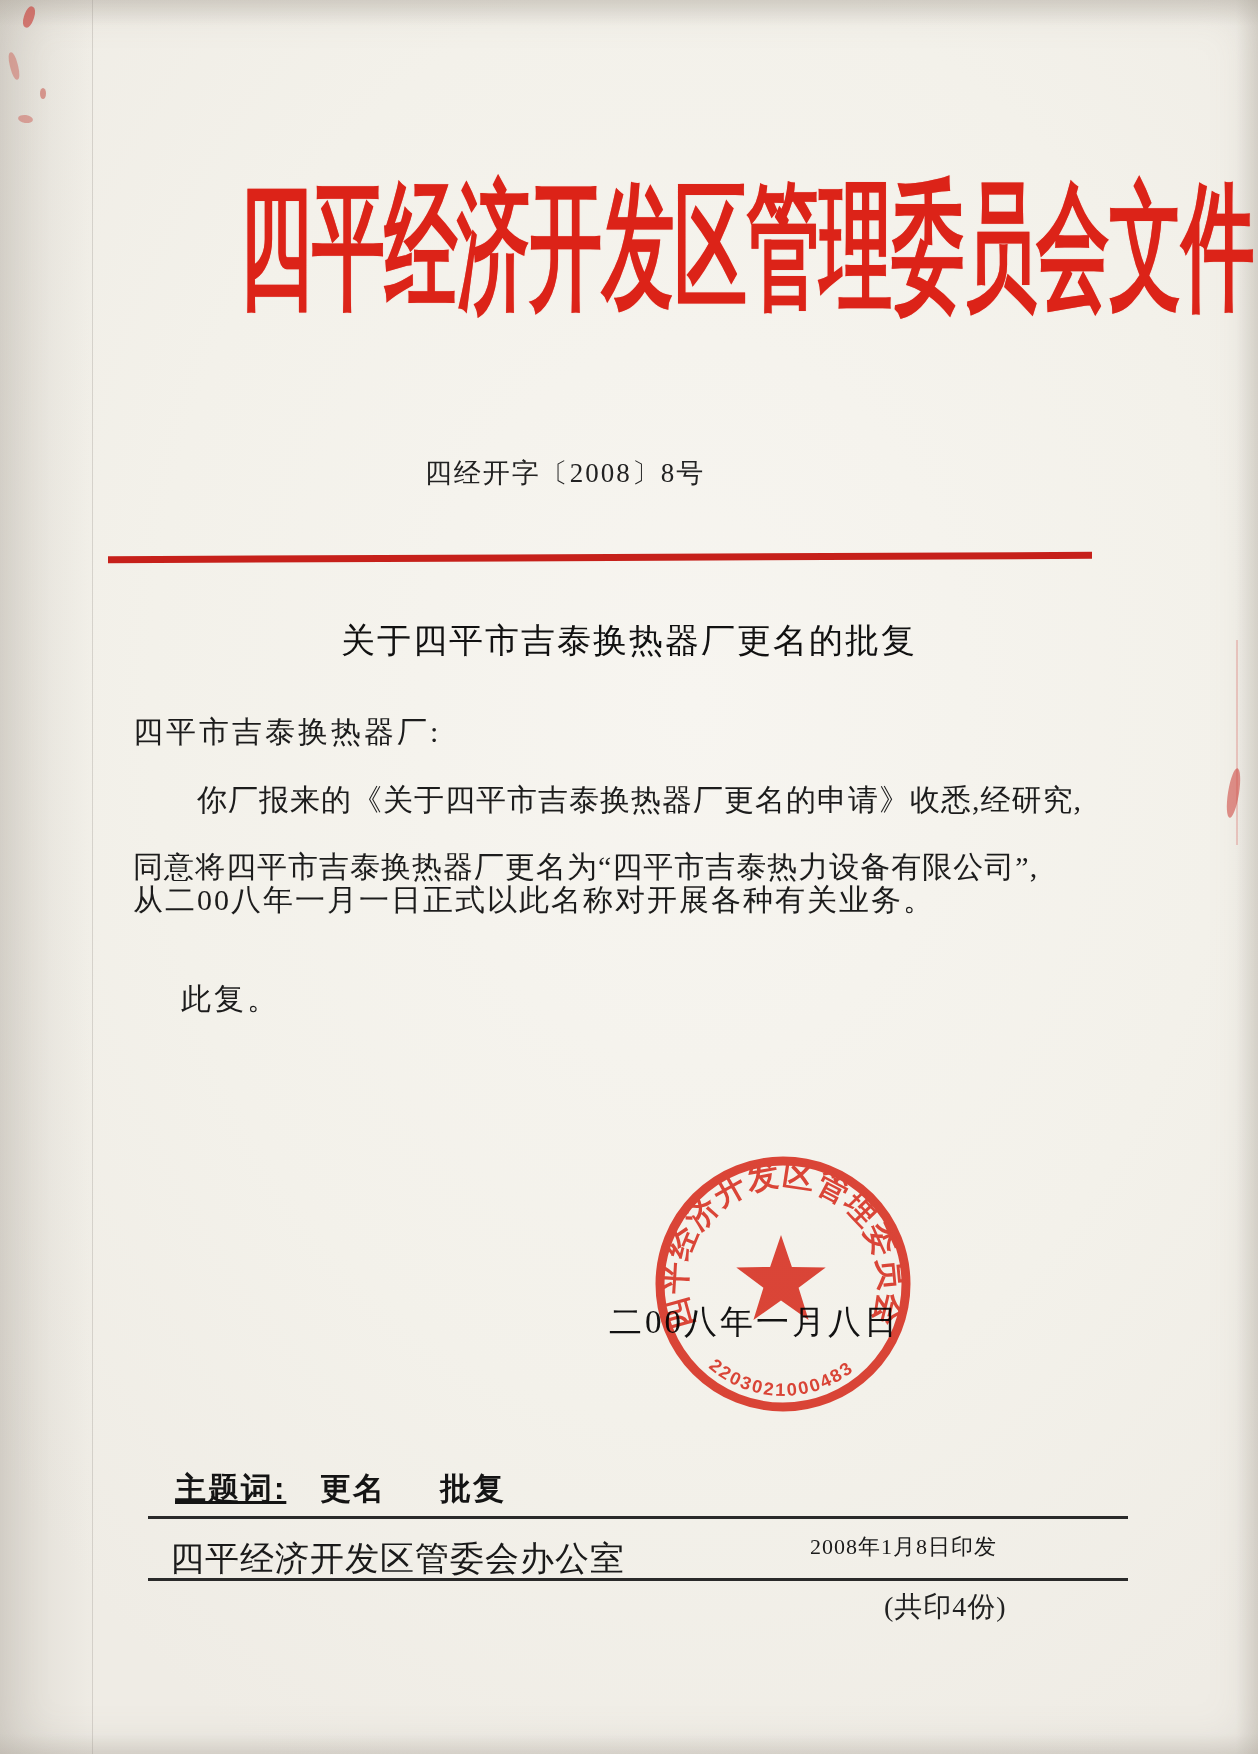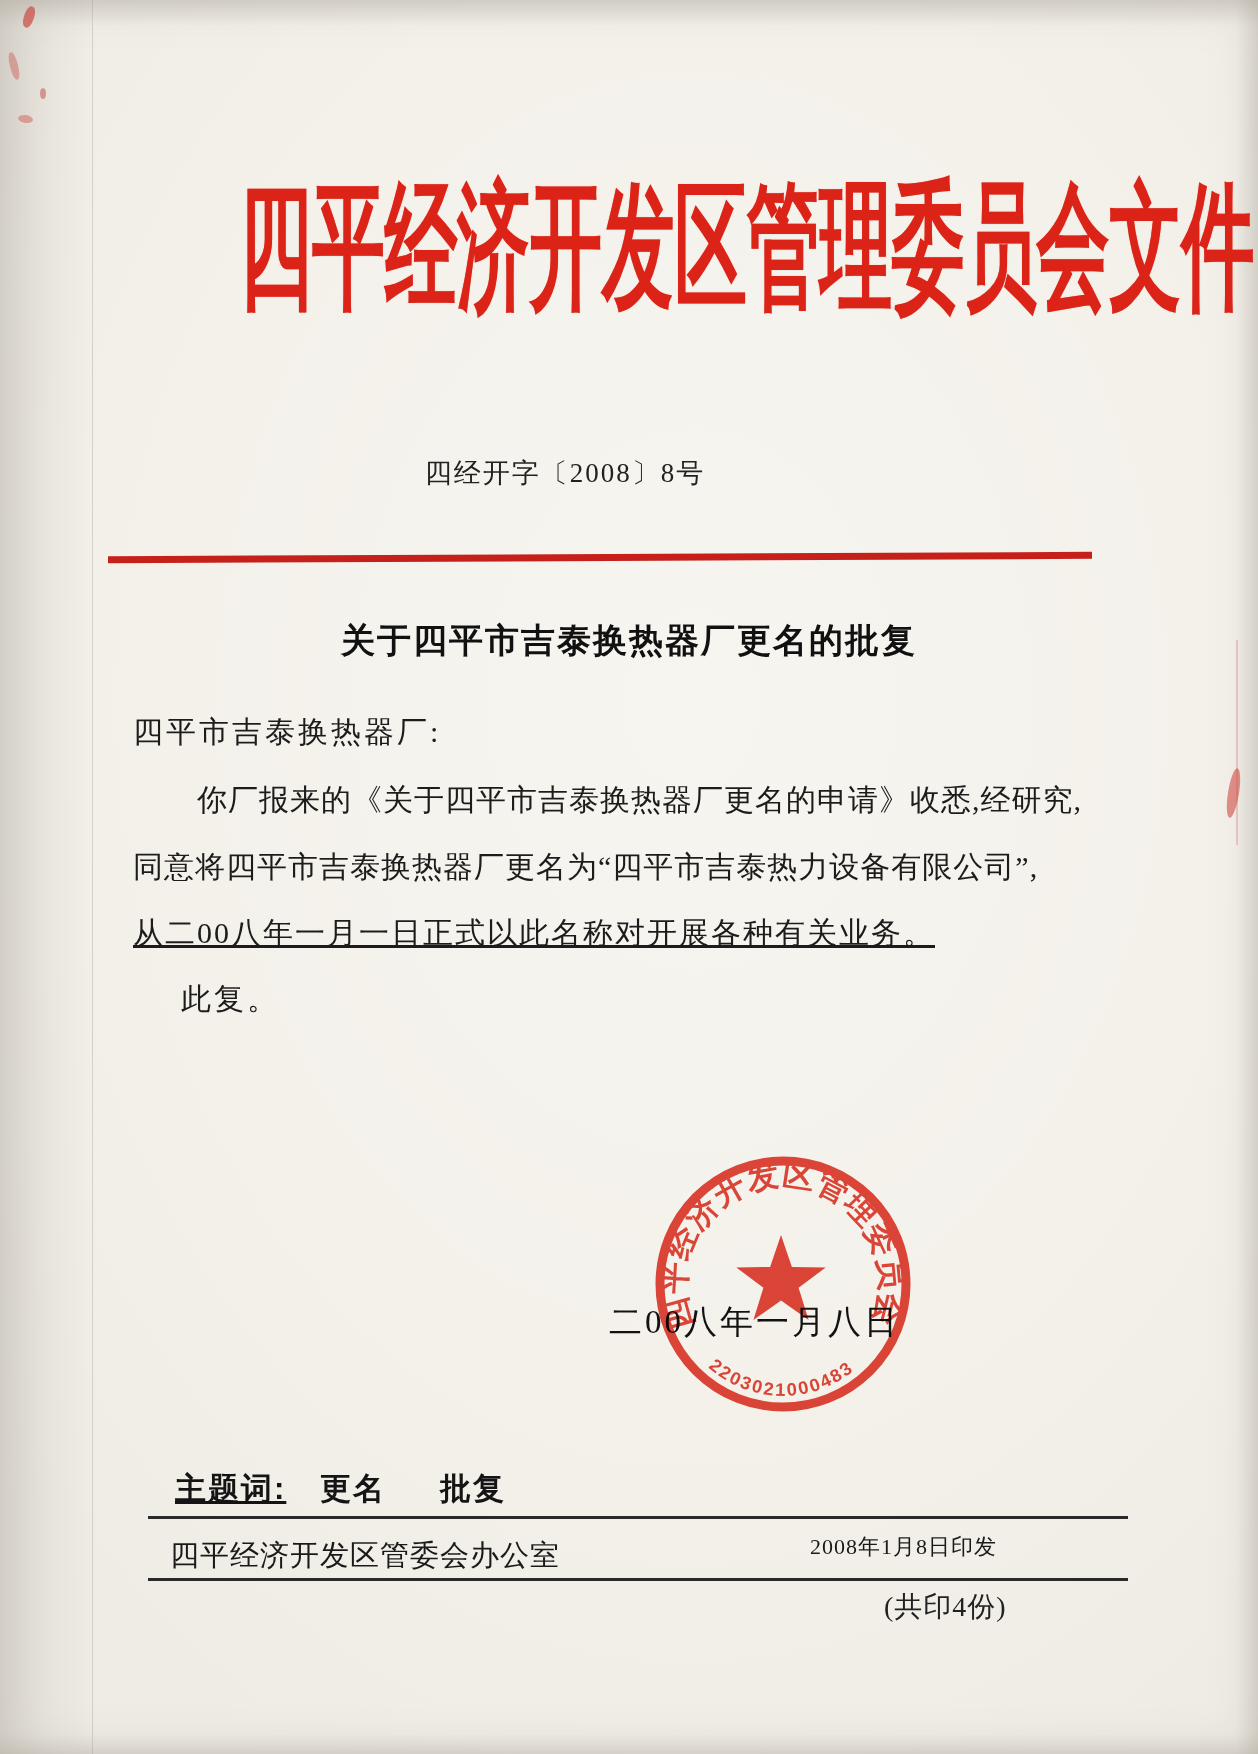--- a/index.html
+++ b/index.html
@@ -45,29 +45,29 @@
     position:absolute; left:-64px; top:455px; width:1258px; text-align:center;
     font-size:27px; letter-spacing:2px; color:#222; white-space:nowrap;
   }
   .red-rule {
     position:absolute; left:108px; top:554px; width:984px; height:7px;
     background:#c6201a; transform:rotate(-0.25deg);
   }
 
   .doc-title {
     position:absolute; left:0; top:618px; width:1258px; text-align:center;
-    font-size:34px; font-weight:bold; letter-spacing:2px; color:#111;
+    font-size:34px; font-weight:normal; letter-spacing:2px; color:#111;
     font-family:"Liberation Sans","DejaVu Sans",sans-serif; white-space:nowrap;
   }
 
   .b-line { position:absolute; font-size:30px; color:#1c1c1c; white-space:nowrap; }
   .l-salutation { left:133px; top:712px; letter-spacing:3px; }
   .l-p1 { left:197px; top:780px; letter-spacing:1px; }
   .l-p2 { left:133px; top:847px; letter-spacing:1px; }
-  .l-p3 { left:133px; top:913px; letter-spacing:2px;text-decoration:underline; }
+  .l-p3 { left:133px; top:880px; letter-spacing:2px; }
   .l-close { left:181px; top:979px; letter-spacing:3px; }
 
   .date-line {
     position:absolute; left:609px; top:1300px; font-size:33px; letter-spacing:3px;
     color:#121212; white-space:nowrap;
   }
 
   .seal-svg { position:absolute; left:0; top:0; mix-blend-mode:multiply; opacity:.93; }
   .seal-ring-text { font-family:"Liberation Sans","DejaVu Sans",sans-serif; font-weight:bold; fill:#e23a2c; }
   .seal-serial { font-family:"Liberation Sans","DejaVu Sans",sans-serif; font-weight:bold; fill:#e23a2c; }
@@ -75,21 +75,21 @@
   .subject-row { position:absolute; left:0; top:1468px; width:1258px;
     font-family:"Liberation Sans","DejaVu Sans",sans-serif; font-weight:bold;
     font-size:31px; color:#141414; }
   .subject-label { position:absolute; left:175px; top:0; letter-spacing:2px;text-decoration:underline; }
   .subject-term1 { position:absolute; left:320px; top:0; letter-spacing:2px; }
   .subject-term2 { position:absolute; left:440px; top:0; letter-spacing:2px; }
 
   .foot-rule1 { position:absolute; left:148px; top:1516px; width:980px; height:3px; background:#2a2a2a; }
   .foot-rule2 { position:absolute; left:148px; top:1578px; width:980px; height:3px; background:#2a2a2a; }
 
-  .office { position:absolute; left:170px; top:1536px; font-size:29px; letter-spacing:1px; color:#1a1a1a; white-space:nowrap; }
+  .office { position:absolute; left:170px; top:1536px; font-size:34px; letter-spacing:1px; color:#1a1a1a; white-space:nowrap; }
   .print-date { position:absolute; left:810px; top:1532px; font-size:22px; letter-spacing:1px; color:#1a1a1a; white-space:nowrap; }
   .copies { position:absolute; left:884px; top:1588px; font-size:28px; letter-spacing:1px; color:#222; white-space:nowrap; }
 </style>
 </head>
 <body>
 
 <div class="page">
 
   <div class="edge-left"></div>
   <div class="edge-top"></div>

